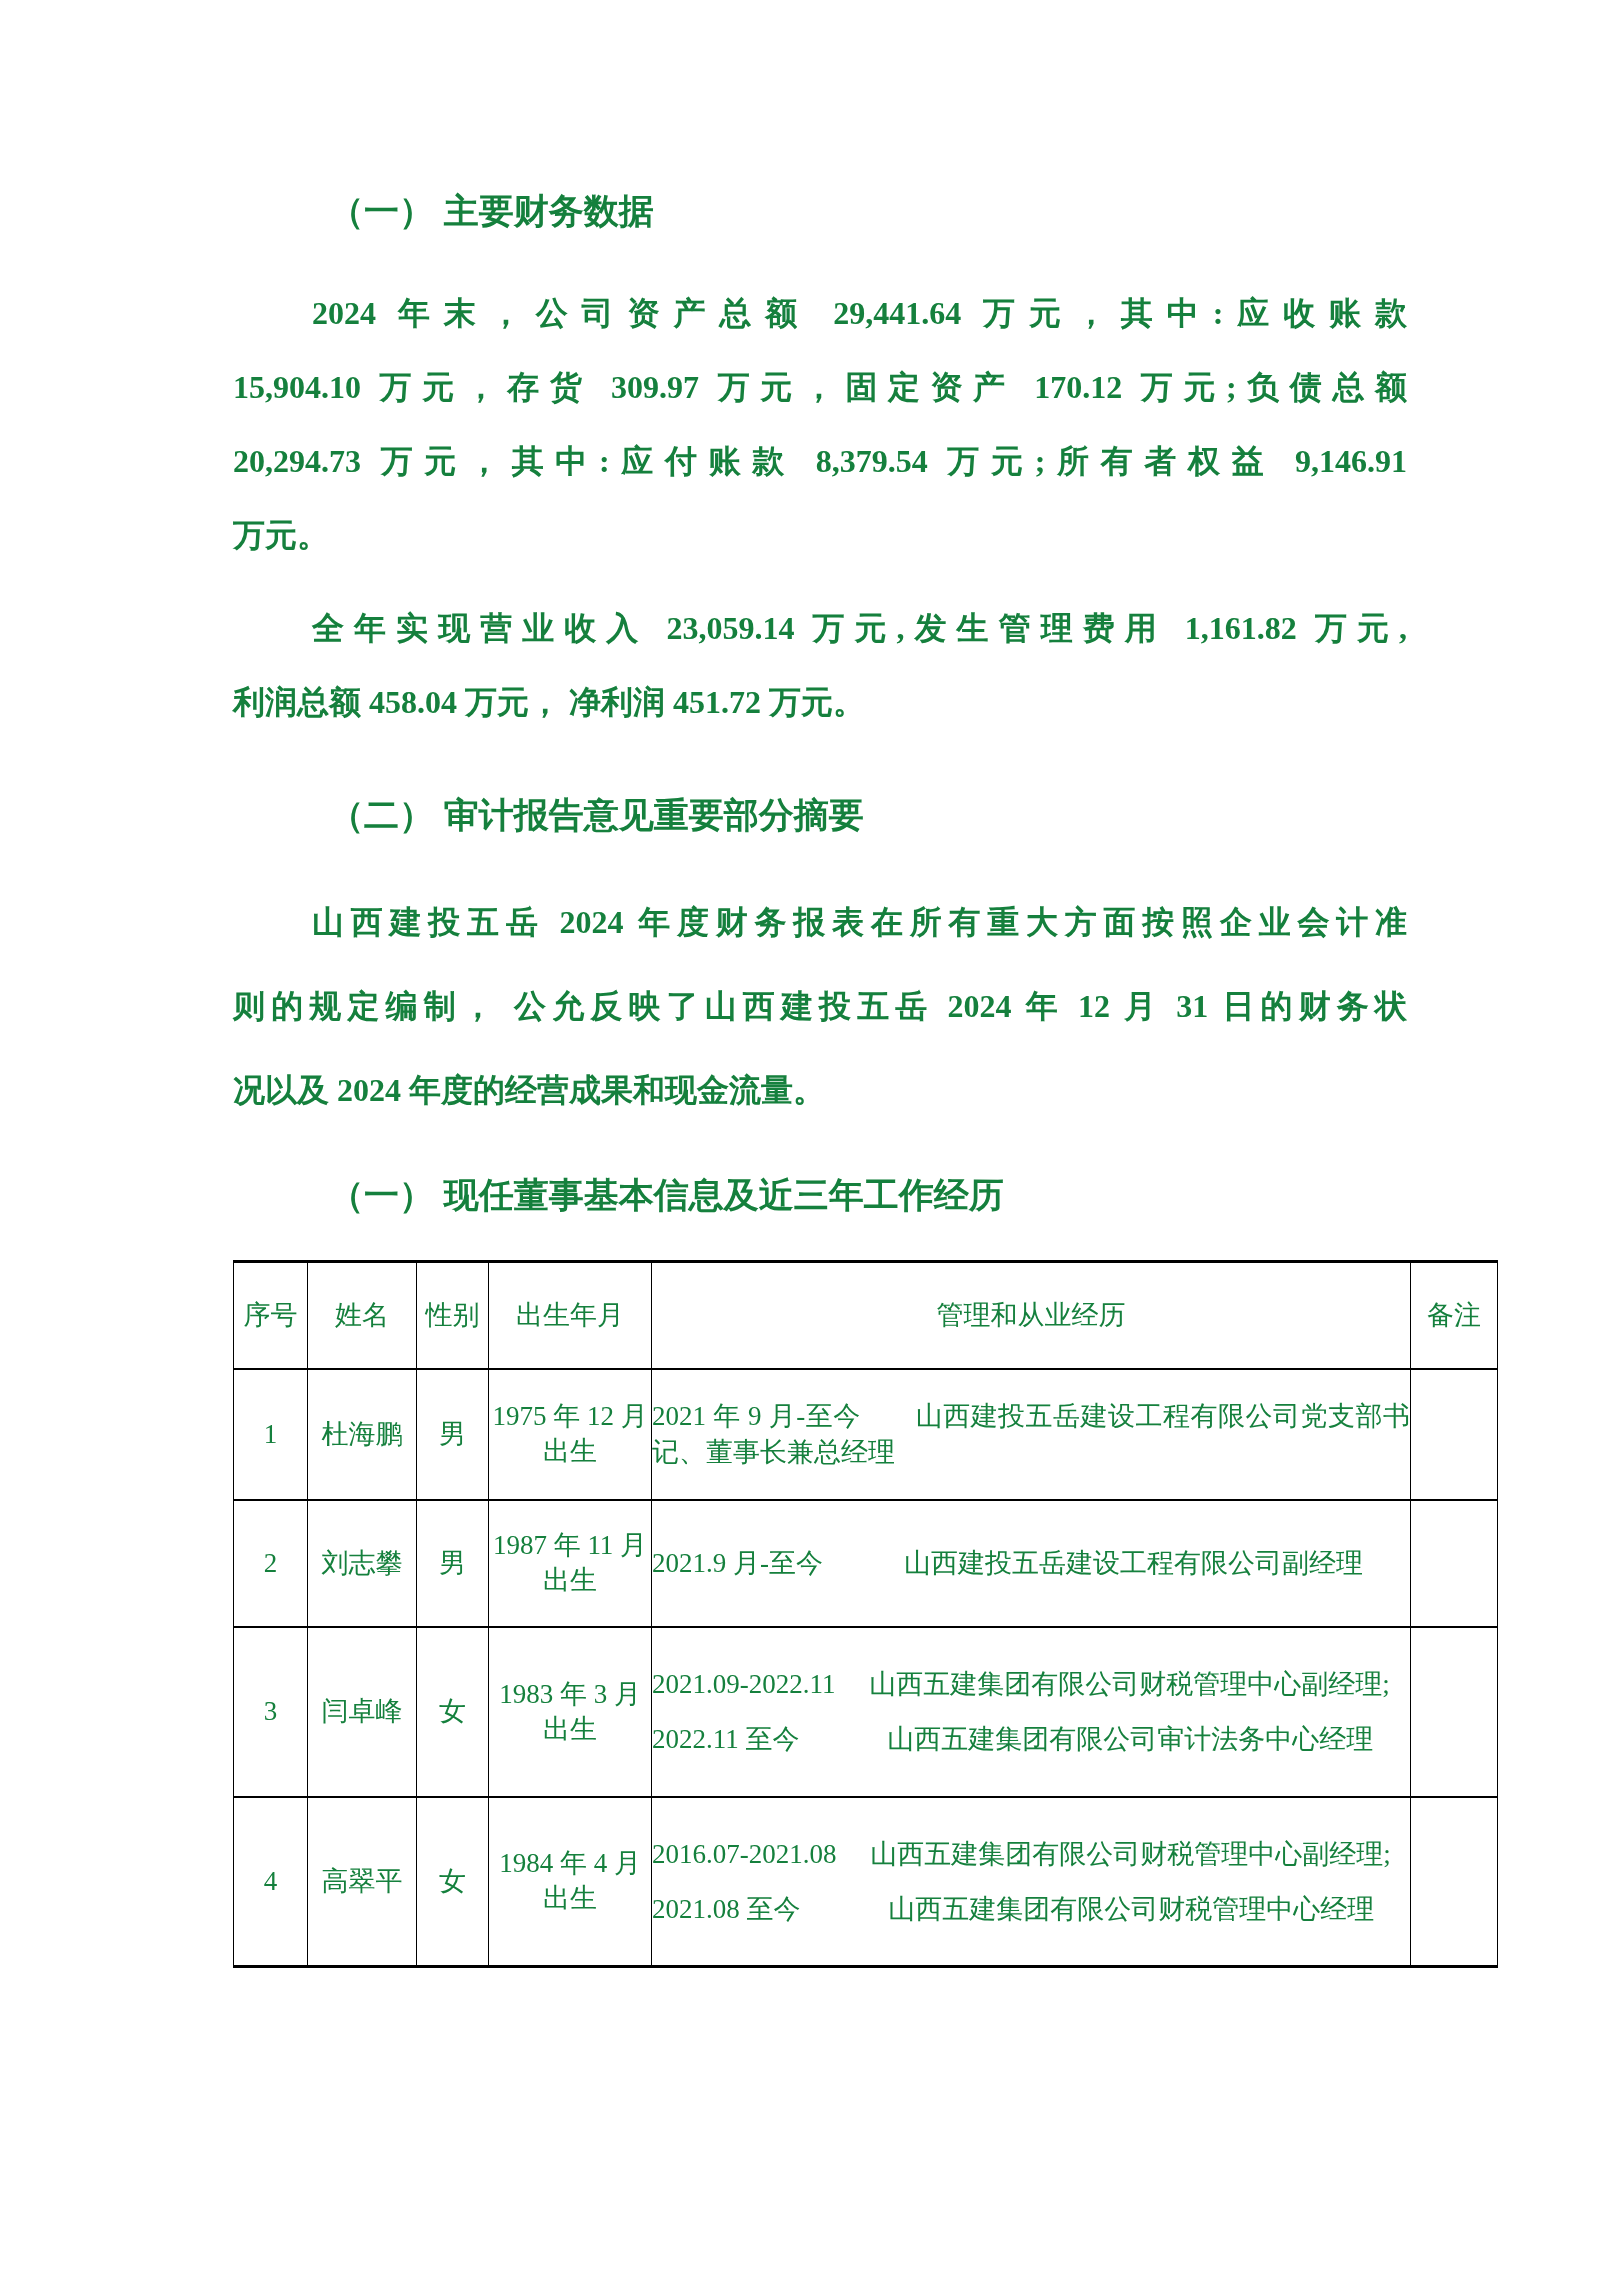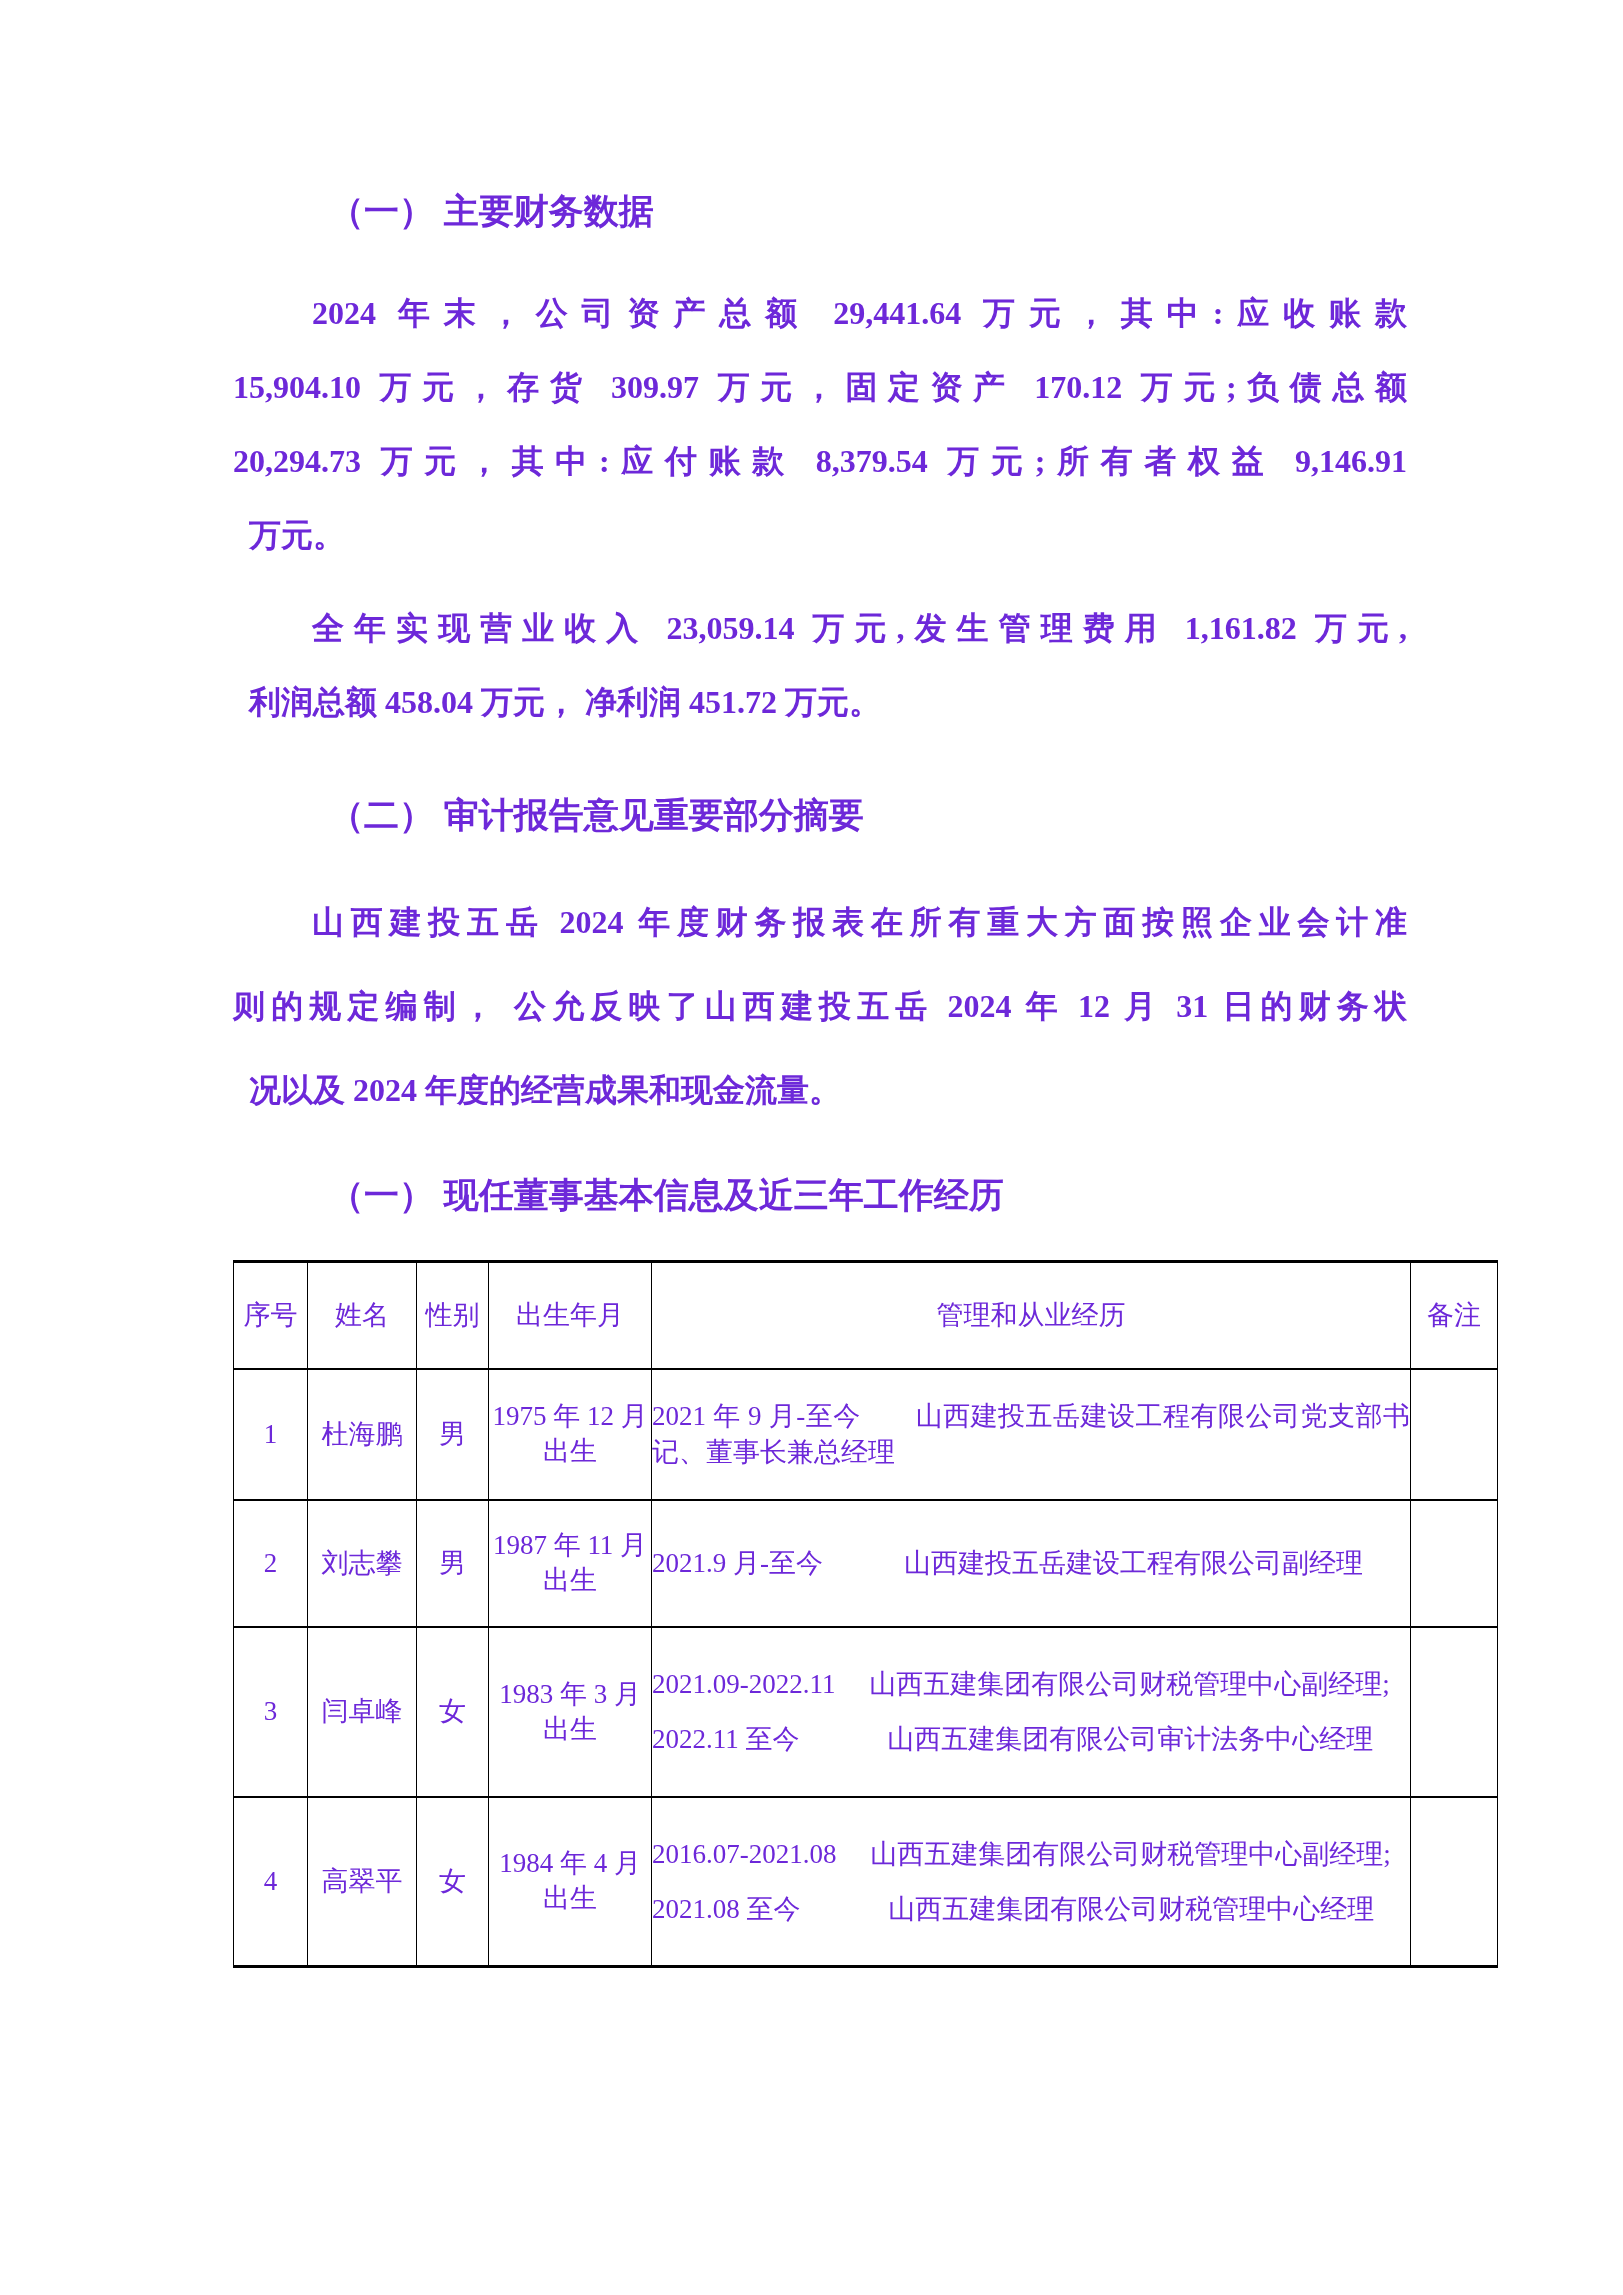--- a/index.html
+++ b/index.html
@@ -1,21 +1,21 @@
 <!DOCTYPE html>
 <html style="font-size:12.7px"><head>
 <meta charset="utf-8">
 <style>
   html,body{margin:0;padding:0;background:#e8e8e8;}
   .page{
     position:relative;
     width:1623px;height:2295px;
     margin:0 auto;
     background:#ffffff;
-    color:#6d28d9;
+    color:#15803d;
     box-sizing:border-box;
     padding:190px 126px 0 233px;
     font-family:"Liberation Serif","DejaVu Serif",serif;
     overflow:hidden;
   }
   .heading{
     font-family:"Liberation Sans","DejaVu Sans",sans-serif;
     font-weight:700;
     font-size:35px;
     line-height:42px;
@@ -35,21 +35,20 @@
   .para.before-h3{margin-bottom:42px;}
   .line{
     text-align:justify;
     text-align-last:justify;
     font-weight:bold;
   }
   .line.first{text-indent:79px;}
   .line.last{
     text-align:center;
     text-align-last:left;
-    margin-left:16px;
   }
   table.directors{
     width:1264px;
     border-collapse:collapse;
     table-layout:fixed;
     font-size:27px;
     border-top:3.2px solid #000;
     border-bottom:3.2px solid #000;
     border-left:1.6px solid #000;
     border-right:1.6px solid #000;

